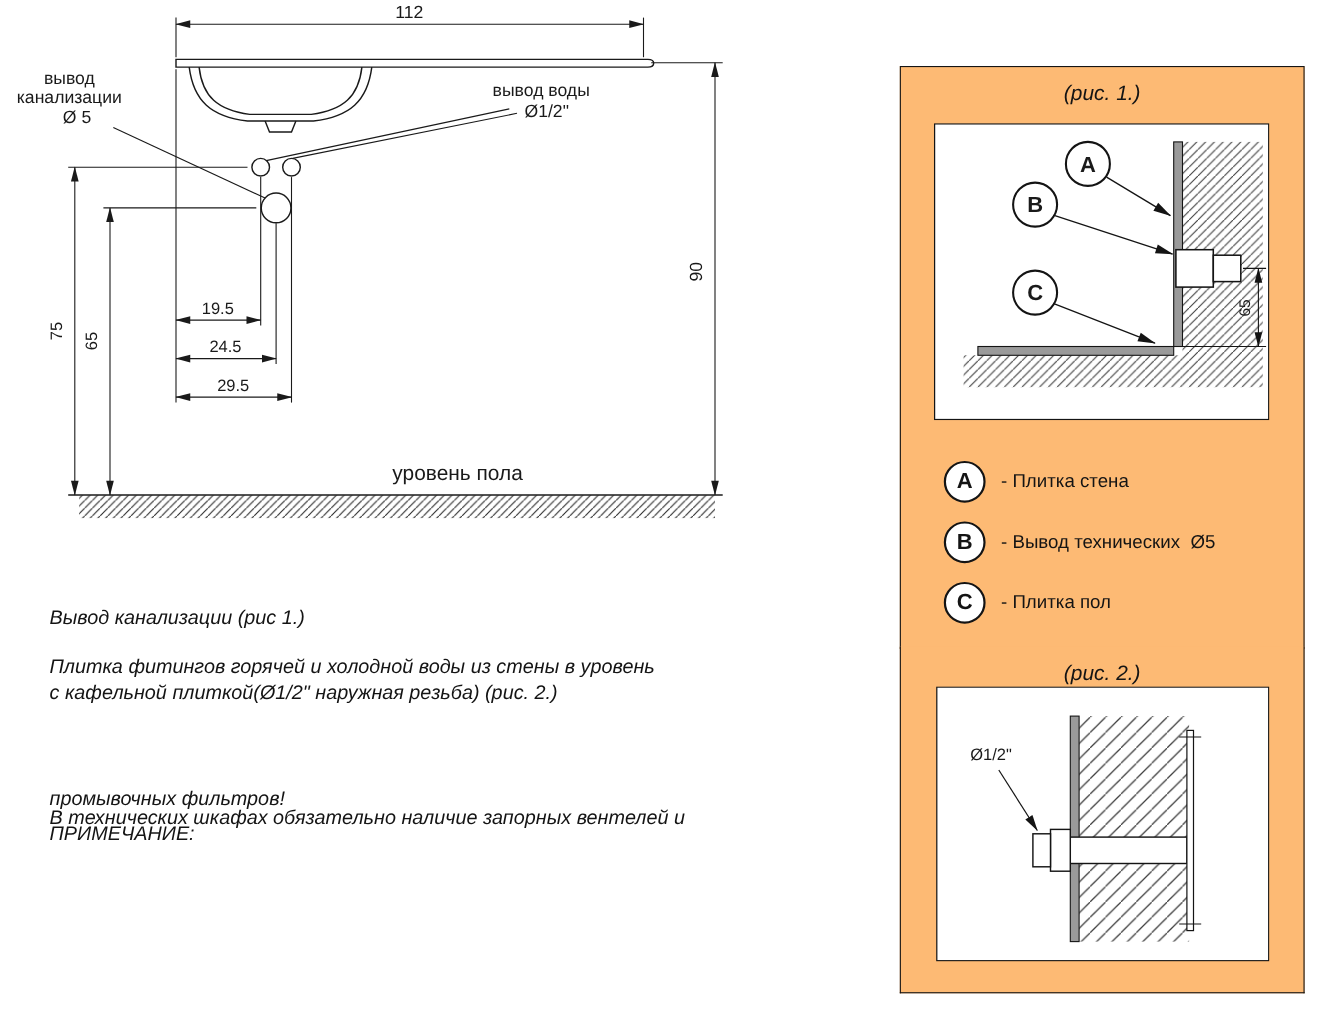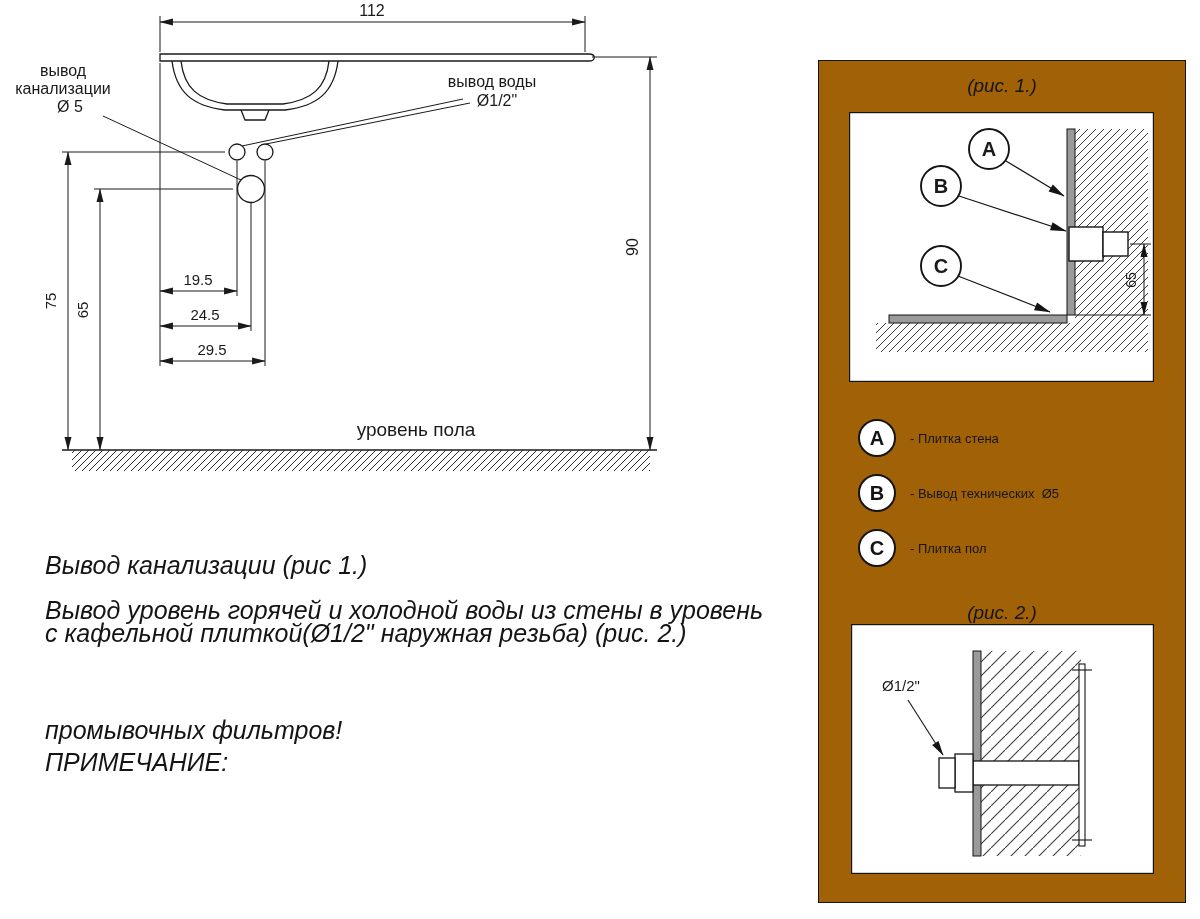--- a/index.html
+++ b/index.html
@@ -1,32 +1,32 @@
 <!DOCTYPE html>
 <html><head>
 <meta charset="utf-8">
 <style>
   * { margin:0; padding:0; box-sizing:border-box; }
   body { font-family: "Liberation Sans", sans-serif; background:#fff; }
   .canvas { position:relative; width:1200px; height:919px; background:#fff; overflow:hidden; }
   svg text { font-family:"Liberation Sans", sans-serif; fill:#1a1a1a; }
   .main-svg { position:absolute; left:0; top:0; }
-  .note { position:absolute; font-style:italic; font-size:25px; color:#141414; white-space:nowrap; }
-  .panel { position:absolute; left:818px; width:368px; background:#a16207; border:1.6px solid #141414; }
+  .note { position:absolute; font-style:italic; font-size:18px; color:#141414; white-space:nowrap; }
+  .panel { position:absolute; left:818px; width:368px; background:#fdba74; border:1.6px solid #141414; }
   .panel.fig1 { top:60px; height:530px; }
   .panel.fig2 { top:588px; height:315px; border-top:none; }
   .fig-title { text-align:center; font-style:italic; font-size:19px; color:#141414; padding-top:14px; }
   .inner-box { position:absolute; }
   .fig1 .inner-box { left:30px; top:51px; }
   .fig2 .inner-box { left:32px; top:36px; }
   .legend-row { position:absolute; left:39px; display:flex; align-items:center; gap:14px; }
   .legend-circle { width:38px; height:38px; border:2.4px solid #141414; border-radius:50%;
                    font-weight:bold; font-size:20px; color:#141414; display:flex;
                    align-items:center; justify-content:center; flex:0 0 auto; background:#fff; }
-  .legend-label { font-size:13px; color:#141414; white-space:pre; }
+  .legend-label { font-size:17px; color:#141414; white-space:pre; }
 </style>
 </head>
 <body>
 
 <div class="canvas">
 
   <svg class="main-svg" width="700" height="490" viewBox="0 0 700 490">
     <defs>
       <marker id="m-aL" viewBox="0 0 12 8" refX="0.5" refY="4" markerWidth="14" markerHeight="9" orient="auto">
         <path d="M12,0.9 L0,4 L12,7.1 Z" fill="#1a1a1a"></path>
@@ -93,23 +93,24 @@
       <text x="205" y="320" font-size="15">24.5</text>
       <text x="212" y="355" font-size="15">29.5</text>
       <text transform="rotate(-90 56 301)" x="56" y="301" font-size="15">75</text>
       <text transform="rotate(-90 88 310)" x="88" y="310" font-size="15">65</text>
       <text transform="rotate(-90 638 247)" x="638" y="247">90</text>
       <text x="416" y="436" font-size="19">уровень пола</text>
     </g>
   </svg>
 
   <div class="note" style="left:45px; top:551px;">Вывод канализации (рис 1.)</div>
-  <div class="note" style="left:45px; top:596px;">Вывод уровень горячей и холодной воды из стены в уровень</div>
+  <div class="note" style="left:45px; top:596px;">Плитка фитингов горячей и холодной воды из стены в уровень</div>
   <div class="note" style="left:45px; top:619px;">с кафельной плиткой(Ø1/2" наружная резьба) (рис. 2.)</div>
   <div class="note" style="left:45px; top:748px;">ПРИМЕЧАНИЕ:</div>
+  <div class="note" style="left:45px; top:733px;">В технических шкафах обязательно наличие запорных вентелей и</div>
   <div class="note" style="left:45px; top:716px;">промывочных фильтров!</div>
 
   <div class="panel fig1">
     <div class="fig-title">(рис. 1.)</div>
 
     <div class="inner-box">
       <svg width="305" height="270" viewBox="0 0 305 270">
         <defs>
           <marker id="f1-aL" viewBox="0 0 12 8" refX="0.5" refY="4" markerWidth="14" markerHeight="9" orient="auto">
             <path d="M12,0.9 L0,4 L12,7.1 Z" fill="#141414"></path>

